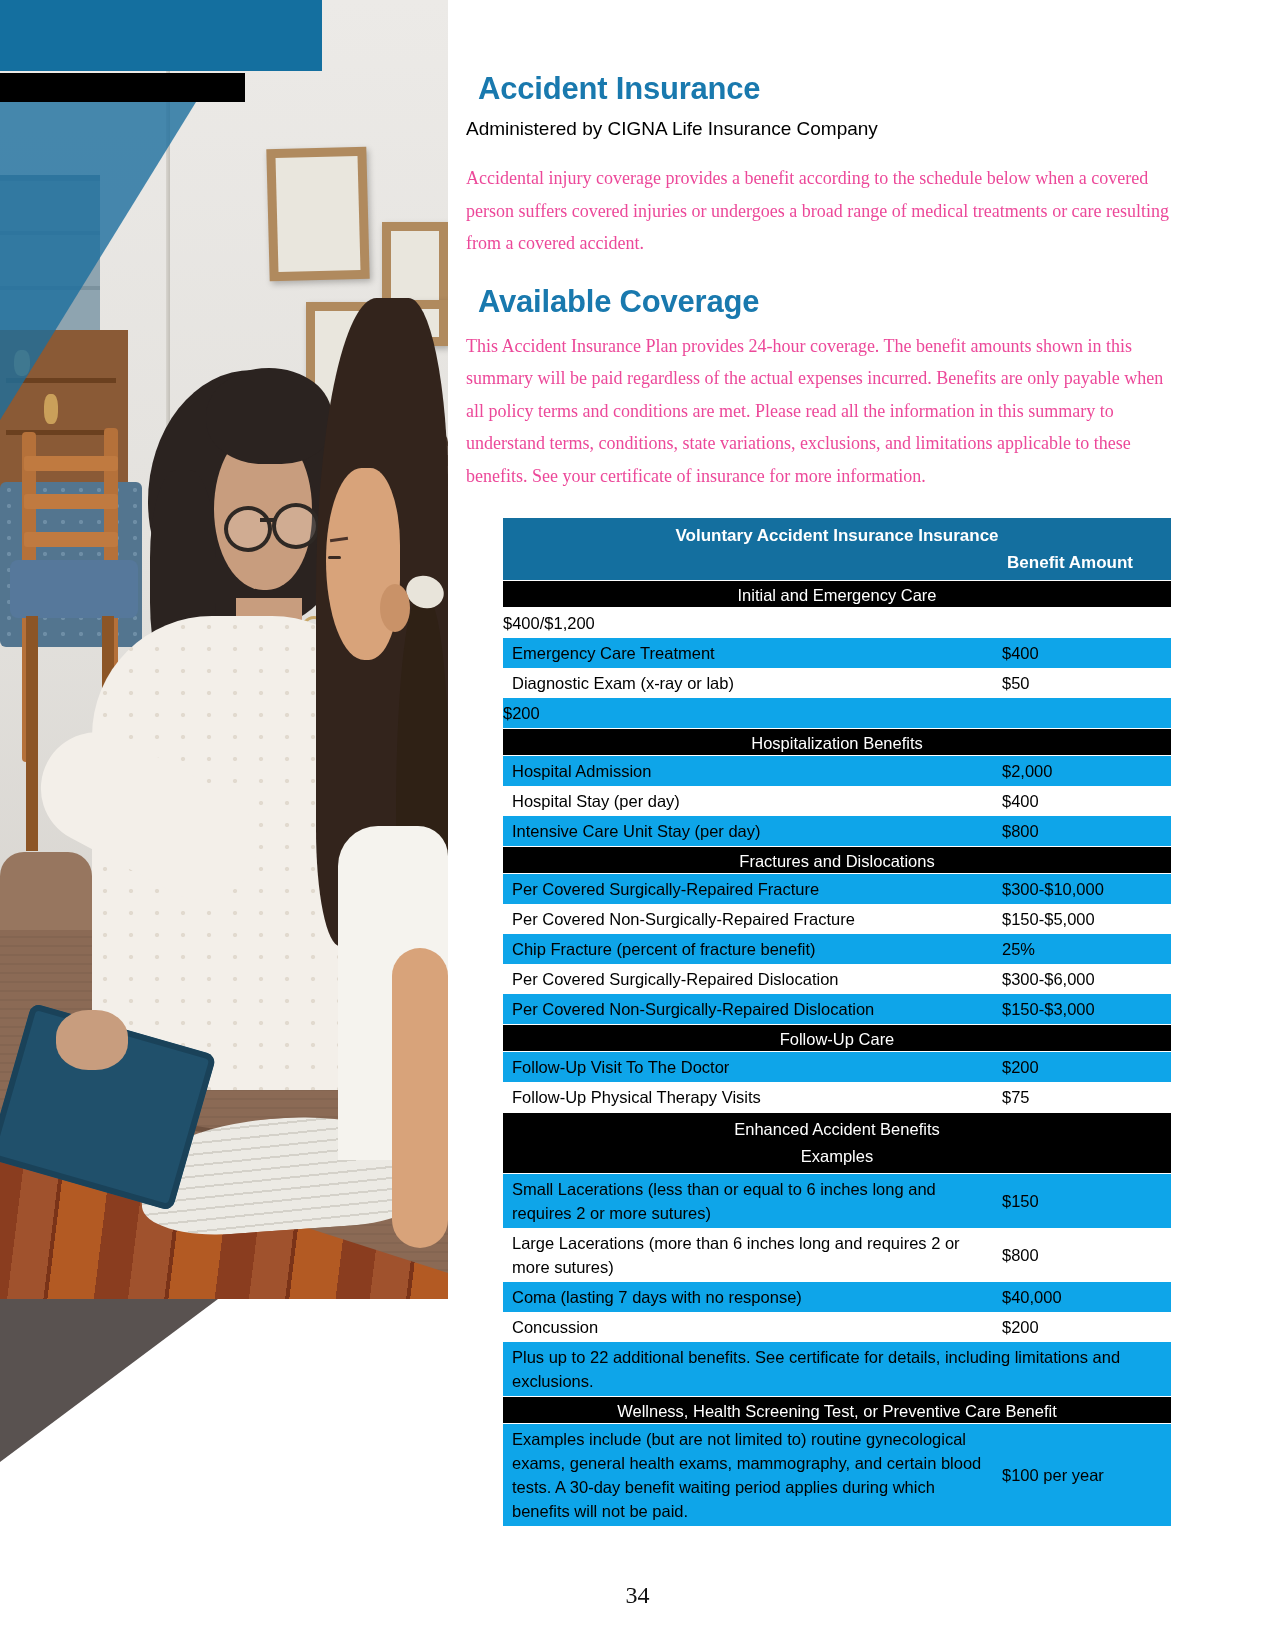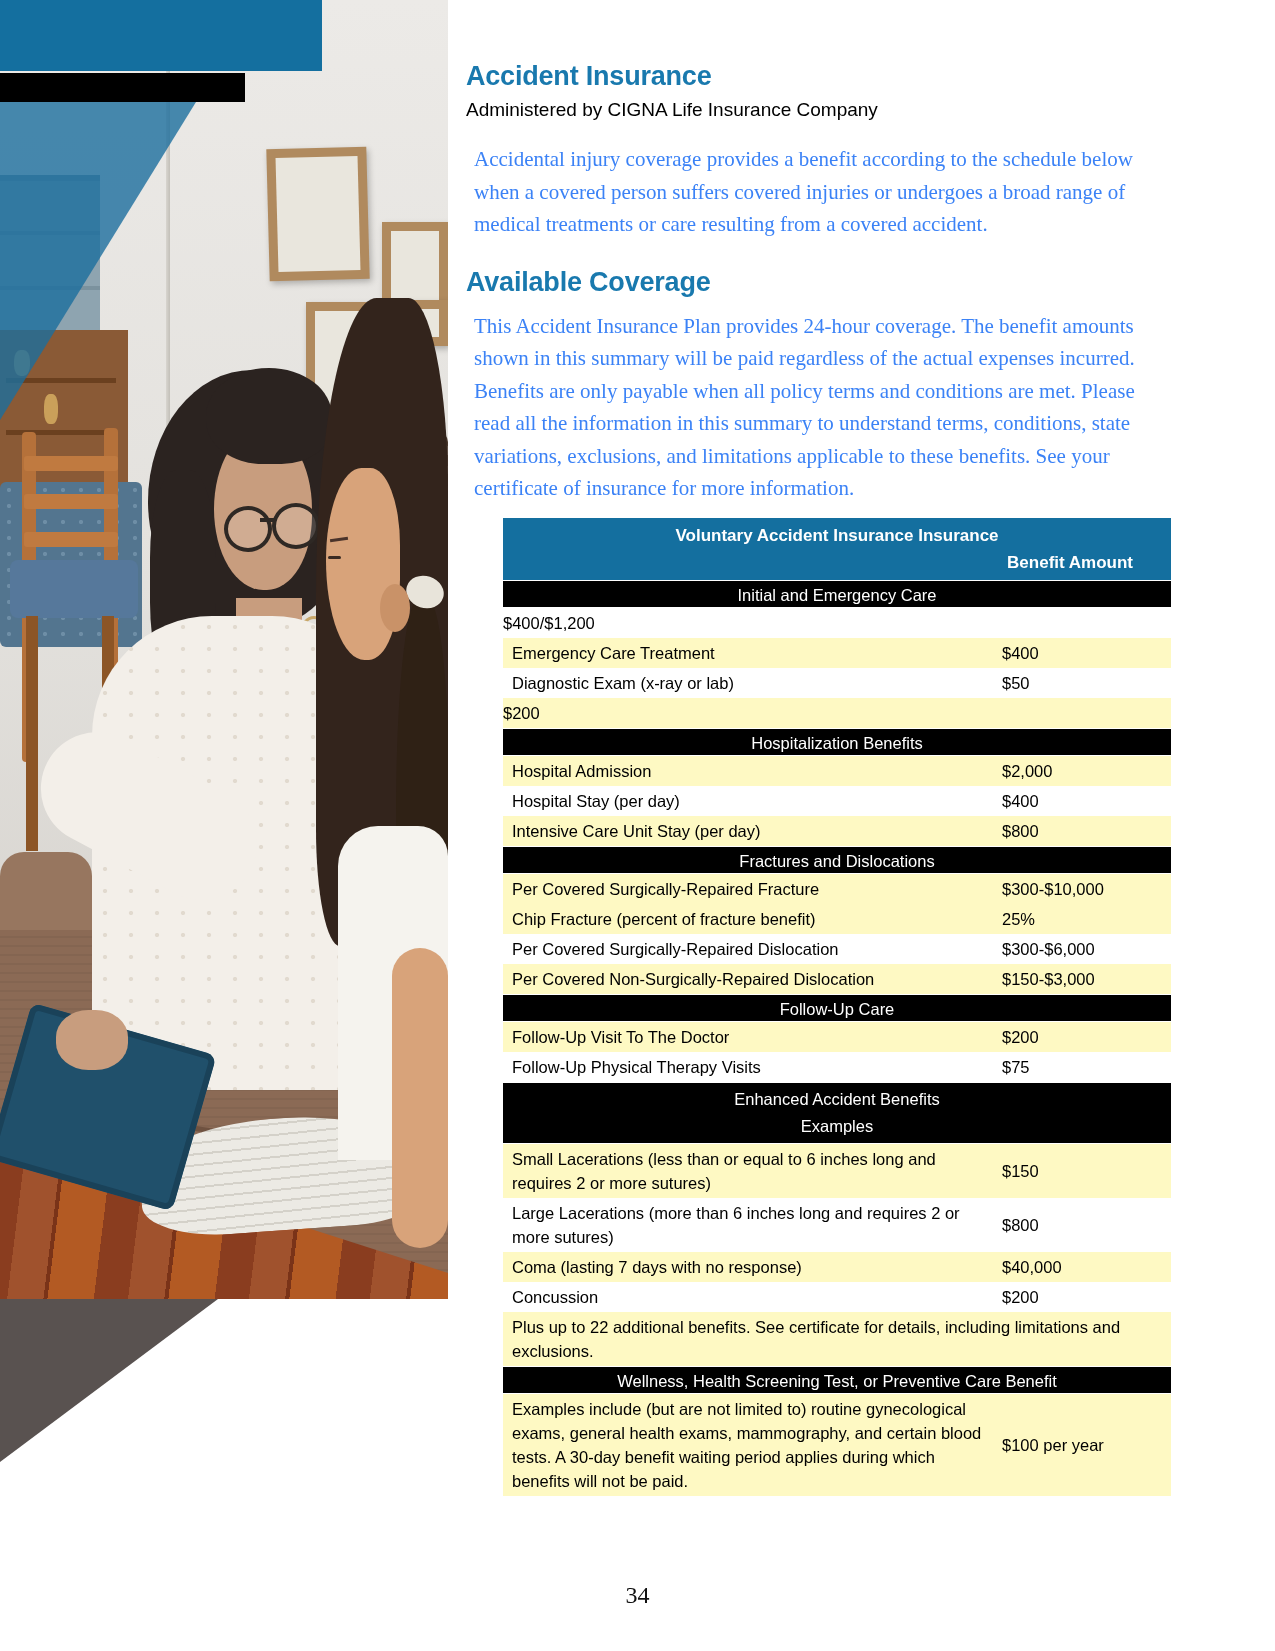--- a/index.html
+++ b/index.html
@@ -74,38 +74,38 @@
   .scrunchie{left:406px;top:576px;width:38px;height:32px;background:#e8e4da;border-radius:50%;transform:rotate(18deg);}
   .girl-face{left:326px;top:468px;width:74px;height:192px;background:#d8a37a;border-radius:48% 40% 42% 52%;}
   .girl-ear{left:380px;top:584px;width:30px;height:48px;background:#c99268;border-radius:50%;}
   .girl-brow{left:330px;top:538px;width:18px;height:3px;background:#4a332a;transform:rotate(-8deg);}
   .girl-eye{left:328px;top:556px;width:13px;height:3px;background:#3a2a22;border-radius:2px;}
   .girl-top{left:338px;top:826px;width:110px;height:334px;background:#f5f3ee;border-radius:40px 30px 0 0;}
   .girl-arm{left:392px;top:948px;width:56px;height:300px;background:#d8a37a;border-radius:28px;}
 
   
   .content{position:absolute;left:466px;top:60px;width:706px;z-index:3;}
-  h1,h2{margin:0;color:var(--accent,#1979ae);font-size:27px;font-weight:700;line-height:33px;
+  h1,h2{margin:12px;color:var(--accent,#1979ae);font-size:31px;font-weight:700;line-height:33px;
         font-family:"Liberation Sans",sans-serif;letter-spacing:-0.2px;}
   .subtitle{margin-top:5px;font-size:19px;color:#000;line-height:24px;}
-  .body{margin:8px;font-family:"Liberation Serif",serif;font-size:21px;line-height:32.5px;color:#3b82f6;}
+  .body{margin:0;font-family:"Liberation Serif",serif;font-size:18px;line-height:32.5px;color:#ec4899;}
   .p1{margin-top:21px;}
   .h2{margin-top:25px;}
   .p2{margin-top:11px;}
 
   
   .benefits-table{position:absolute;left:503px;top:518px;width:668px;z-index:3;font-size:16.5px;color:#000;}
   .t-head{background:var(--brand,#146f9f);color:#fff;height:62px;box-sizing:border-box;padding-top:8px;}
   .t-title{text-align:center;font-weight:700;font-size:17px;line-height:20px;}
   .t-amount{text-align:right;font-weight:700;font-size:17px;padding-right:38px;margin-top:7px;}
   .t-band{background:#000;color:#fff;text-align:center;height:28px;line-height:28px;font-size:16.5px;
           border-top:1px solid #fff;border-bottom:1px solid #fff;box-sizing:border-box;}
   .t-band.two{height:62px;line-height:normal;display:flex;flex-direction:column;justify-content:space-evenly;}
   .t-row{display:flex;align-items:center;min-height:30px;box-sizing:border-box;}
-  .t-row.gray{background:#fef9c3;}
+  .t-row.gray{background:#0ea5e9;}
   .t-row .lbl{width:499px;box-sizing:border-box;padding:3px 14px 3px 9px;line-height:24px;}
   .t-row .amt{flex:1;padding:3px 6px 3px 0;line-height:24px;}
   .t-row.full .lbl{width:100%;}
 
   .page-number{position:absolute;left:0;top:1582px;width:1275px;text-align:center;z-index:3;
                font-family:"Liberation Serif",serif;font-size:24px;color:#111;}
 </style>
 </head>
 <body>
 
@@ -228,20 +228,24 @@
           <div class="lbl">Intensive Care Unit Stay (per day)</div>
           <div class="amt">$800</div>
         </div>
         <div class="t-band">
           <div>Fractures and Dislocations</div>
         </div>
         <div class="t-row gray">
           <div class="lbl">Per Covered Surgically-Repaired Fracture</div>
           <div class="amt">$300-$10,000</div>
         </div>
+        <div class="t-row white">
+          <div class="lbl">Per Covered Non-Surgically-Repaired Fracture</div>
+          <div class="amt">$150-$5,000</div>
+        </div>
         <div class="t-row gray">
           <div class="lbl">Chip Fracture (percent of fracture benefit)</div>
           <div class="amt">25%</div>
         </div>
         <div class="t-row white">
           <div class="lbl">Per Covered Surgically-Repaired Dislocation</div>
           <div class="amt">$300-$6,000</div>
         </div>
         <div class="t-row gray">
           <div class="lbl">Per Covered Non-Surgically-Repaired Dislocation</div>

